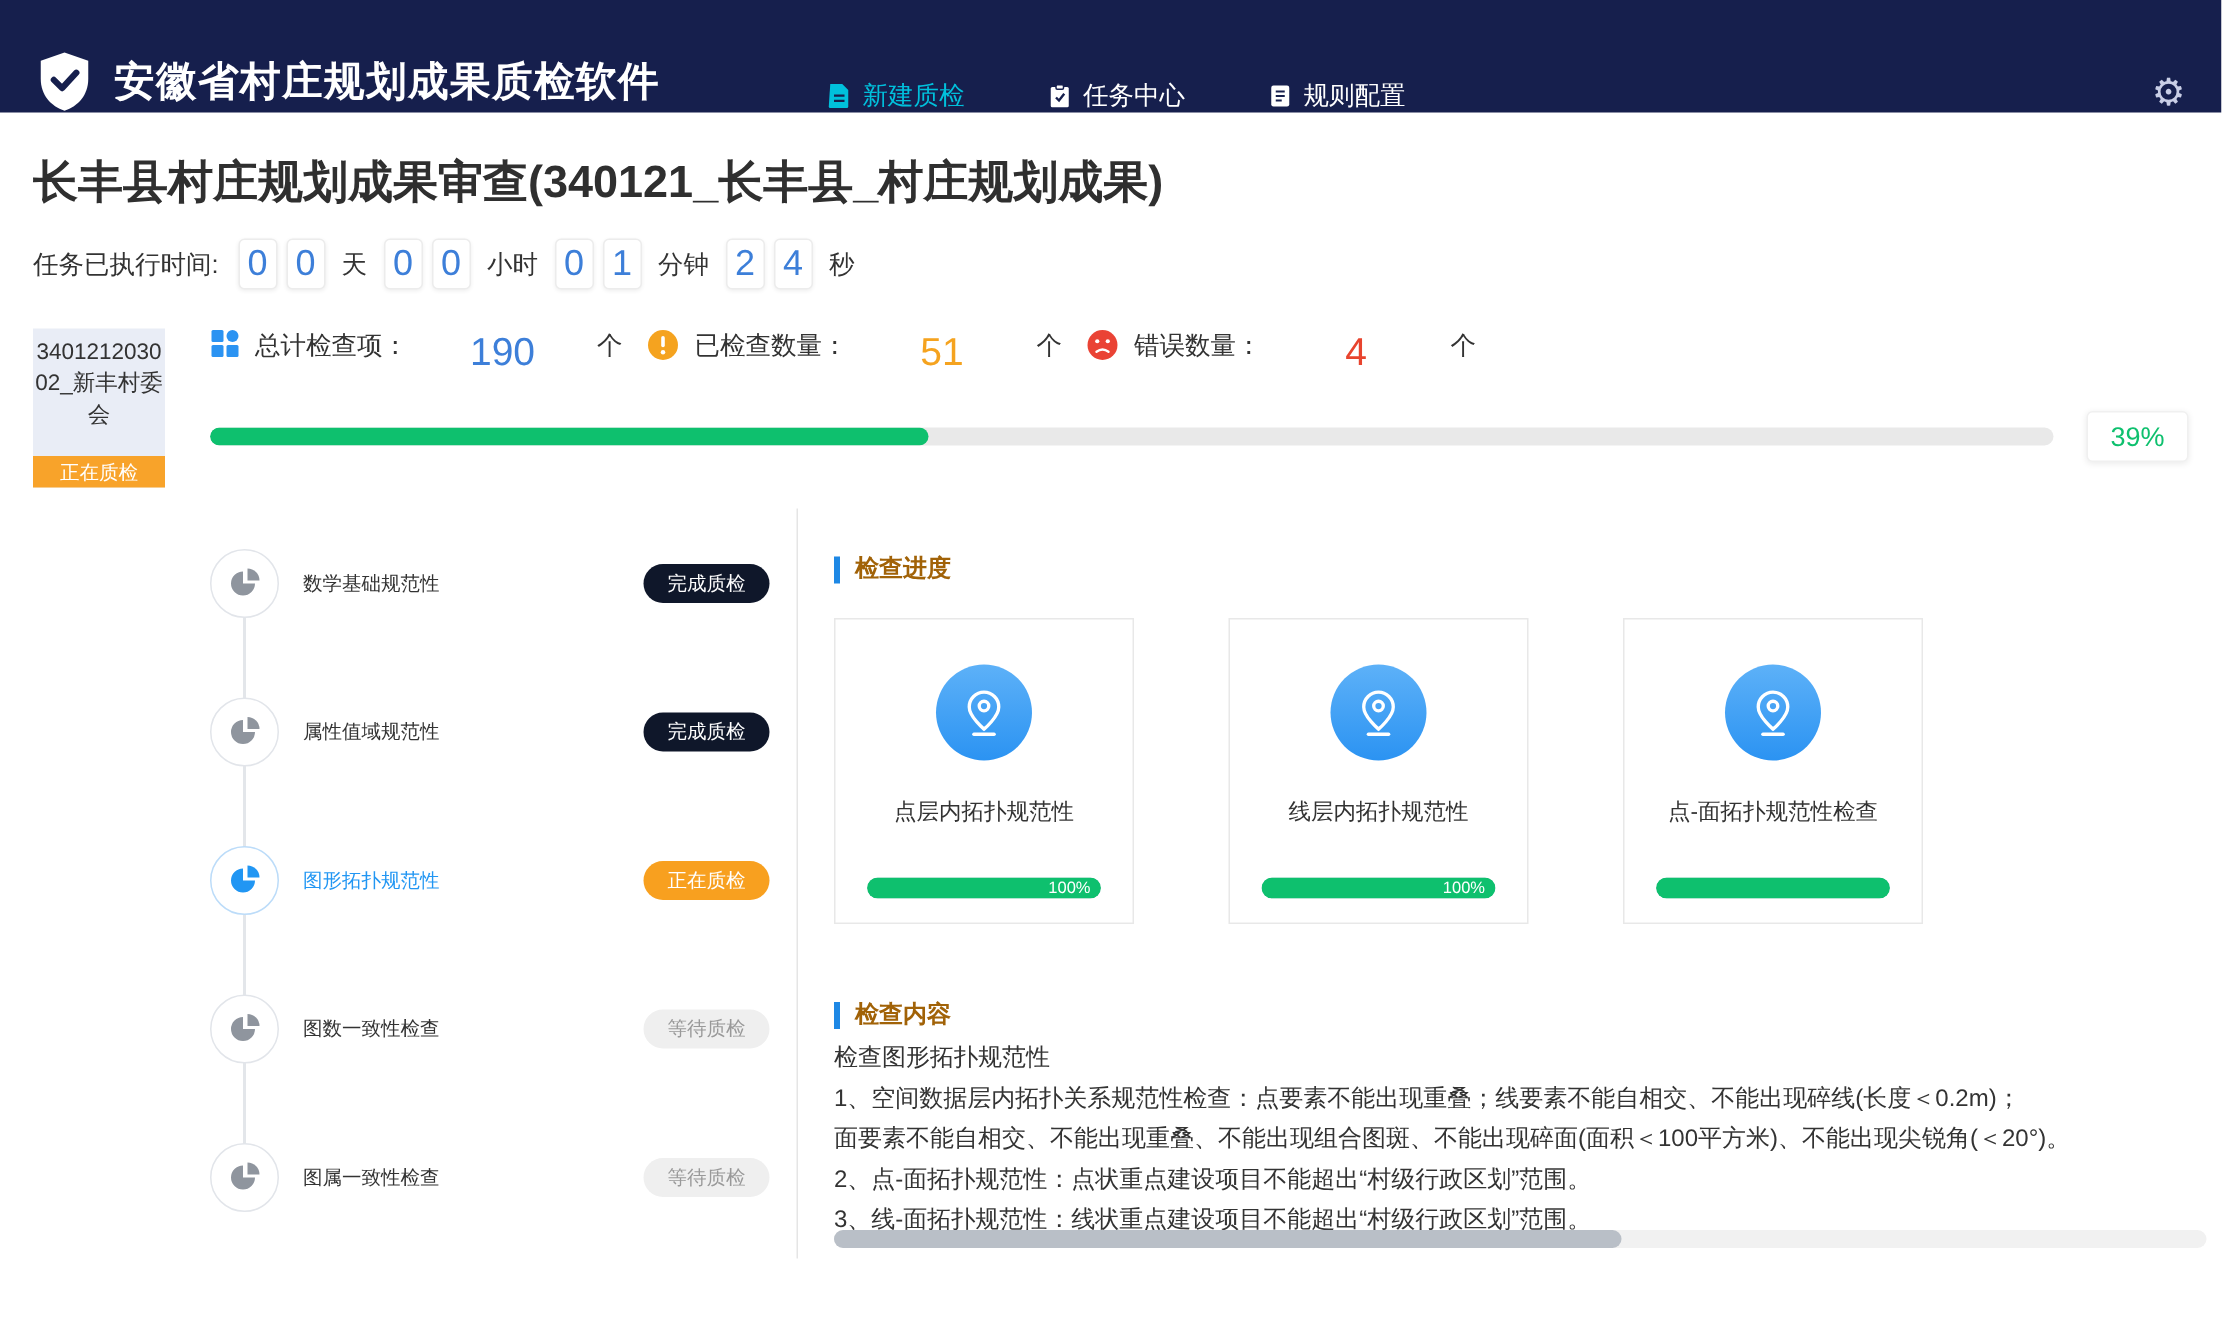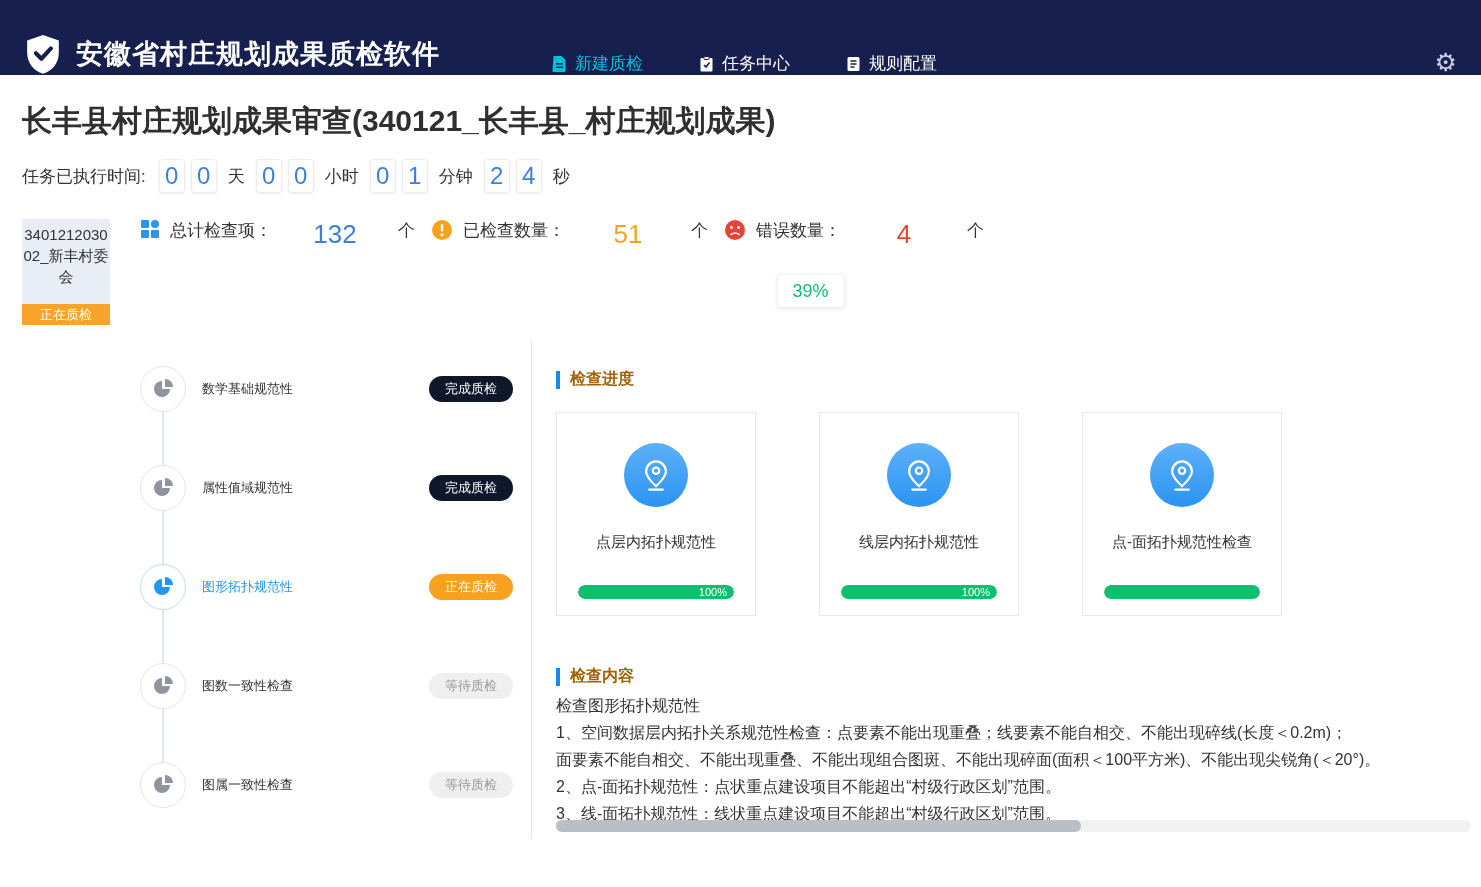--- a/index.html
+++ b/index.html
@@ -32,21 +32,21 @@
   .task-card { width:88px; height:106px; background:#e9edf6; font-size:15px; color:#333; text-align:center;
                word-break:break-all; line-height:21px; padding-top:5px; display:flex; flex-direction:column;
                justify-content:space-between; cursor:pointer; }
   .task-badge { background:#f8a32a; color:#fff; font-size:13px; line-height:21px; }
   .summary-main { flex:1; margin-left:30px; }
   .stats-row { display:flex; font-size:17px; color:#333; }
   .stat-icon { margin-right:10px; display:inline-flex; }
   .stat-value { font-size:26px; margin:0 34px; min-width:58px; text-align:center; }
   .c-blue { color:#3d7fd9; } .c-orange { color:#f5a31f; } .c-red { color:#e8442e; }
   .stat-unit { margin-right:16px; }
-  .bar-row { display:flex; align-items:center; margin-top:24px;flex-direction:column; }
+  .bar-row { display:flex; align-items:center; margin-top:24px; }
   .main-bar { flex:1; height:12px; background:#e9e9e9; border-radius:6px; overflow:hidden; }
   .main-fill { height:100%; background:#0ec06e; border-radius:6px; }
   .percent-box { width:68px; height:34px; margin-left:22px; background:#fff; border:1px solid #f0f0f0;
                  box-shadow:0 1px 4px rgba(0,0,0,.08); border-radius:4px; color:#0ec06e; font-size:18px;
                  display:flex; align-items:center; justify-content:center; }
   
   .content-split { display:flex; margin-top:14px; height:500px; }
   .checklist { width:391px; margin-left:140px; position:relative; }
   .timeline { position:absolute; left:22px; top:49px; height:397px; width:2px; background:#e3e6ea; }
   .check-item { display:flex; align-items:center; height:99px; position:relative; cursor:pointer; }
@@ -158,21 +158,21 @@
     <div class="stats-row">
       <span class="stat-icon">
         <svg width="20" height="20" viewBox="0 0 20 20">
             <rect x="1" y="1" width="8" height="8" rx="1" fill="#2b93f2"></rect>
             <circle cx="15" cy="5" r="4" fill="#2b93f2"></circle>
             <rect x="1" y="11" width="8" height="8" rx="1" fill="#2b93f2"></rect>
             <rect x="11" y="11" width="8" height="8" rx="1" fill="#2b93f2"></rect>
           </svg>
       </span>
       <span>总计检查项：</span>
-      <span class="stat-value c-blue">132</span>
+      <span class="stat-value c-blue">190</span>
       <span class="stat-unit">个</span>
 
       <span class="stat-icon">
         <svg width="22" height="22" viewBox="0 0 22 22">
             <circle cx="11" cy="11" r="10" fill="#f5a31f"></circle>
             <rect x="9.8" y="5" width="2.4" height="7.5" rx="1.2" fill="#fff"></rect>
             <circle cx="11" cy="15.8" r="1.5" fill="#fff"></circle>
           </svg>
       </span>
       <span>已检查数量：</span>

